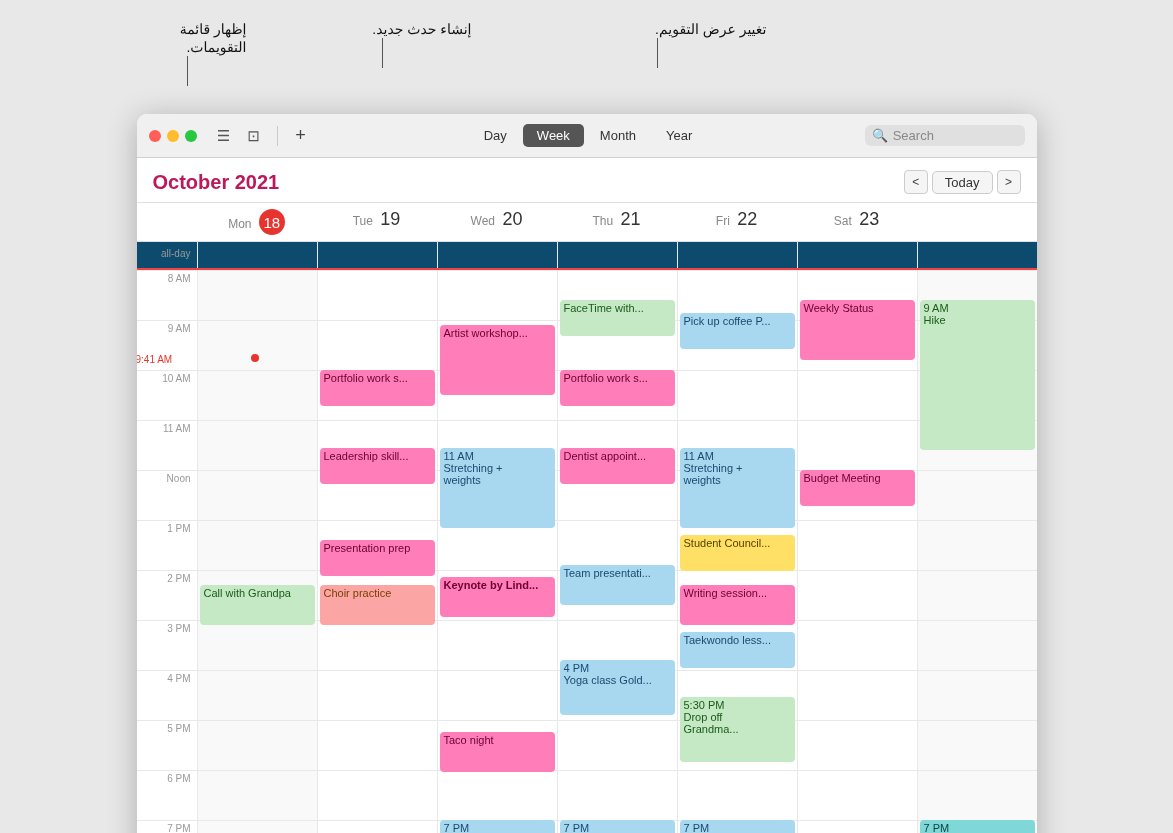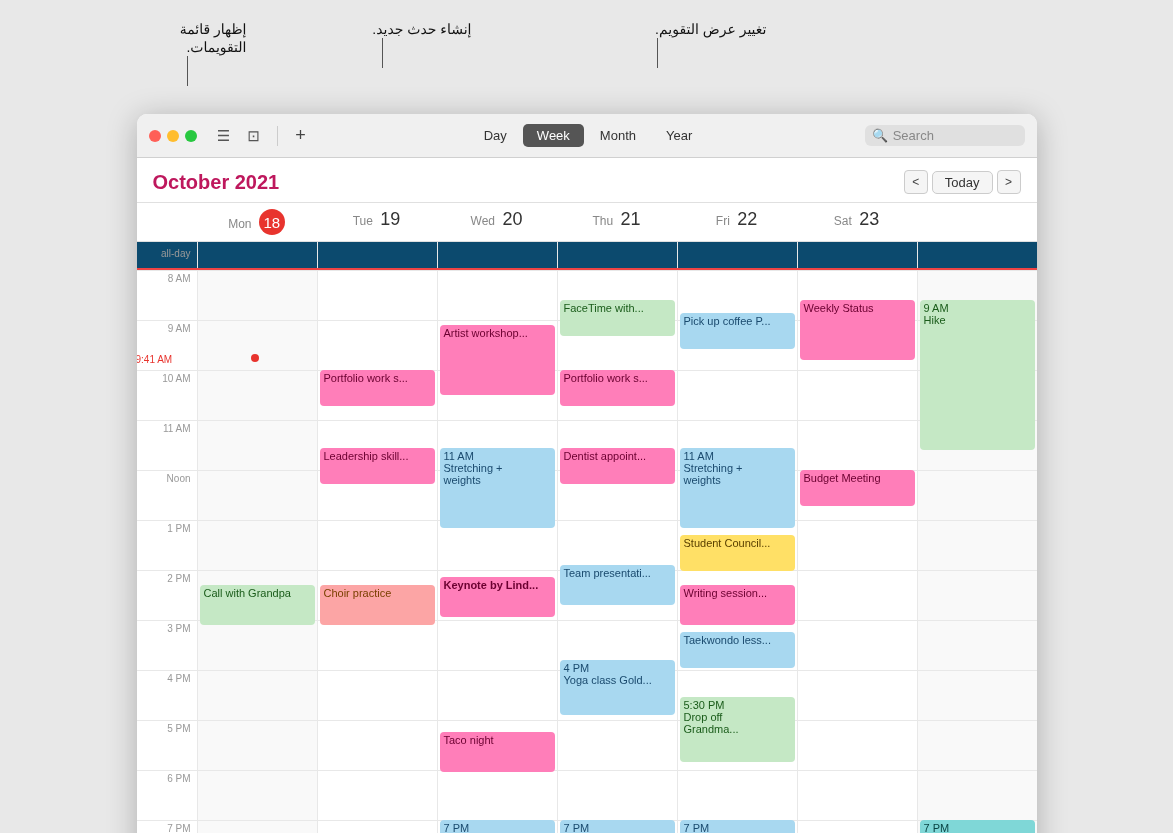--- a/index.html
+++ b/index.html
@@ -424,20 +424,21 @@
         </div>
         <div class="event event-green" style="top:315px;height:40px;">Call with Grandpa</div>
       </div>
 
       <div class="day-col">
         <div class="current-time-line" style="top:84px;">
           <div class="current-time-bar"></div>
         </div>
         <div class="event event-pink" style="top:100px;height:36px;">Portfolio work s...</div>
         <div class="event event-pink" style="top:178px;height:36px;">Leadership skill...</div>
+        <div class="event event-pink" style="top:270px;height:36px;">Presentation prep</div>
         <div class="event event-orange" style="top:315px;height:40px;">Choir practice</div>
       </div>
 
       <div class="day-col">
         <div class="event event-pink" style="top:55px;height:70px;">Artist workshop...</div>
         <div class="event event-blue" style="top:178px;height:80px;">11 AM<br>Stretching +<br>weights</div>
         <div class="event event-pink" style="top:307px;height:40px;font-weight:bold;">Keynote by Lind...</div>
         <div class="event event-pink" style="top:462px;height:40px;">Taco night</div>
         <div class="event event-blue" style="top:550px;height:30px;">7 PM</div>
       </div>

